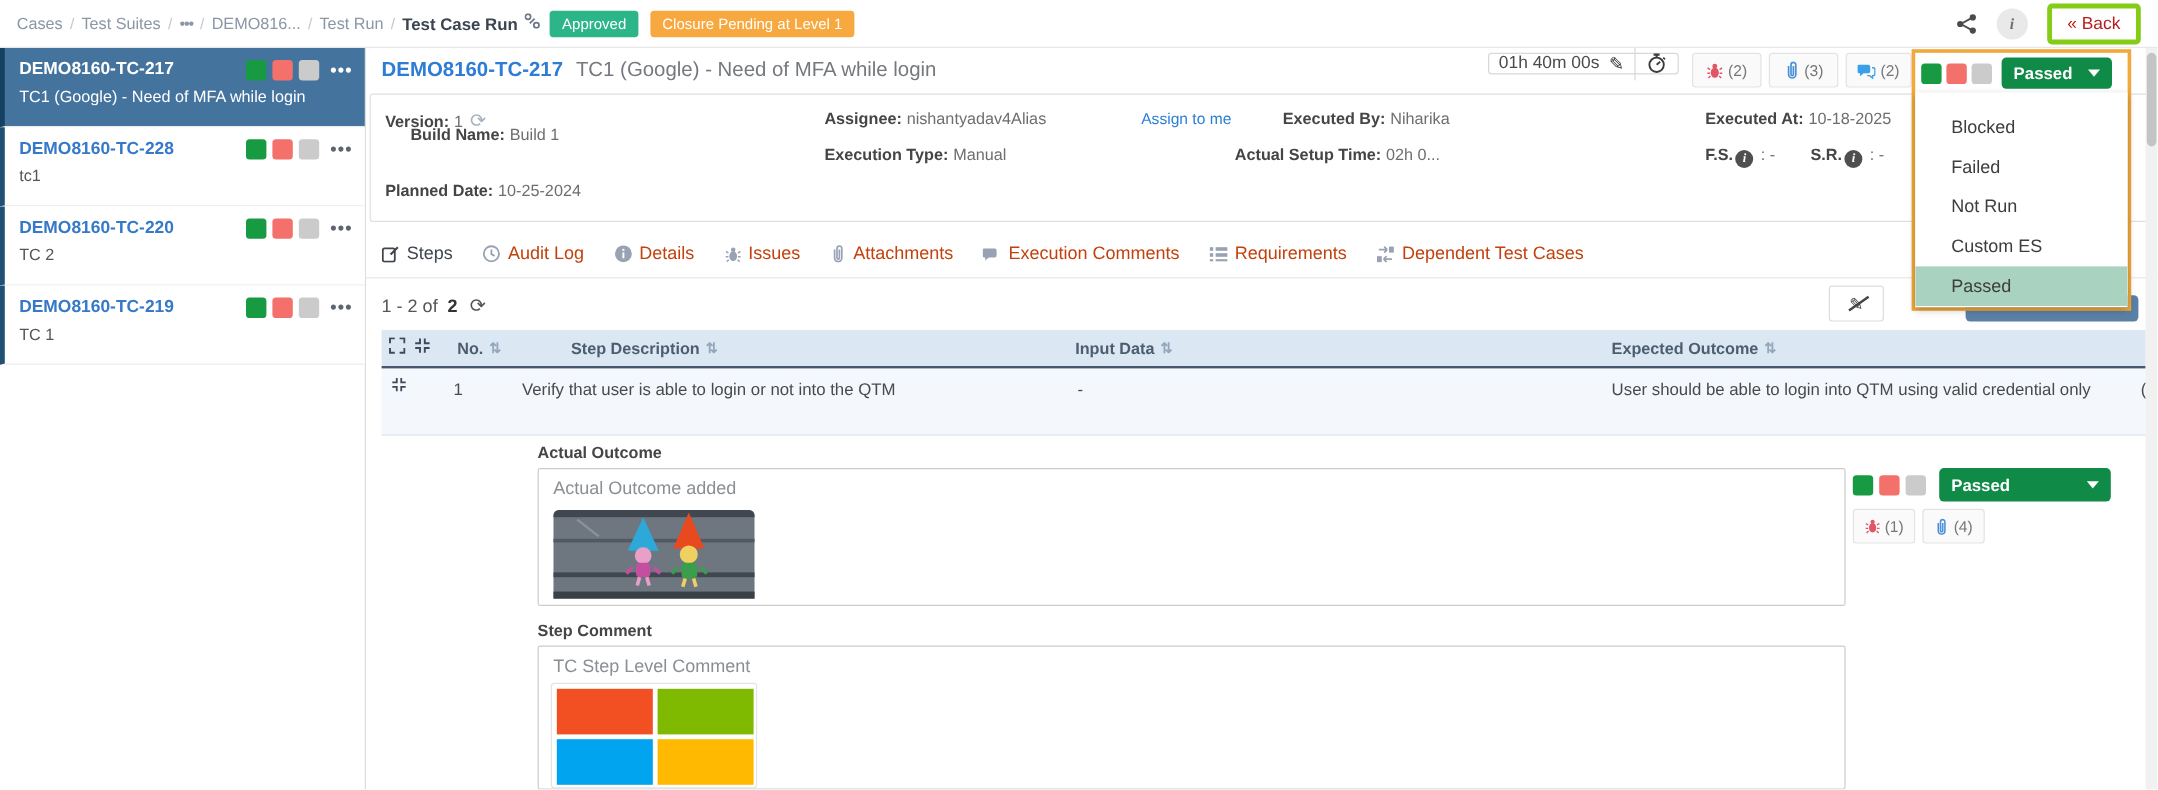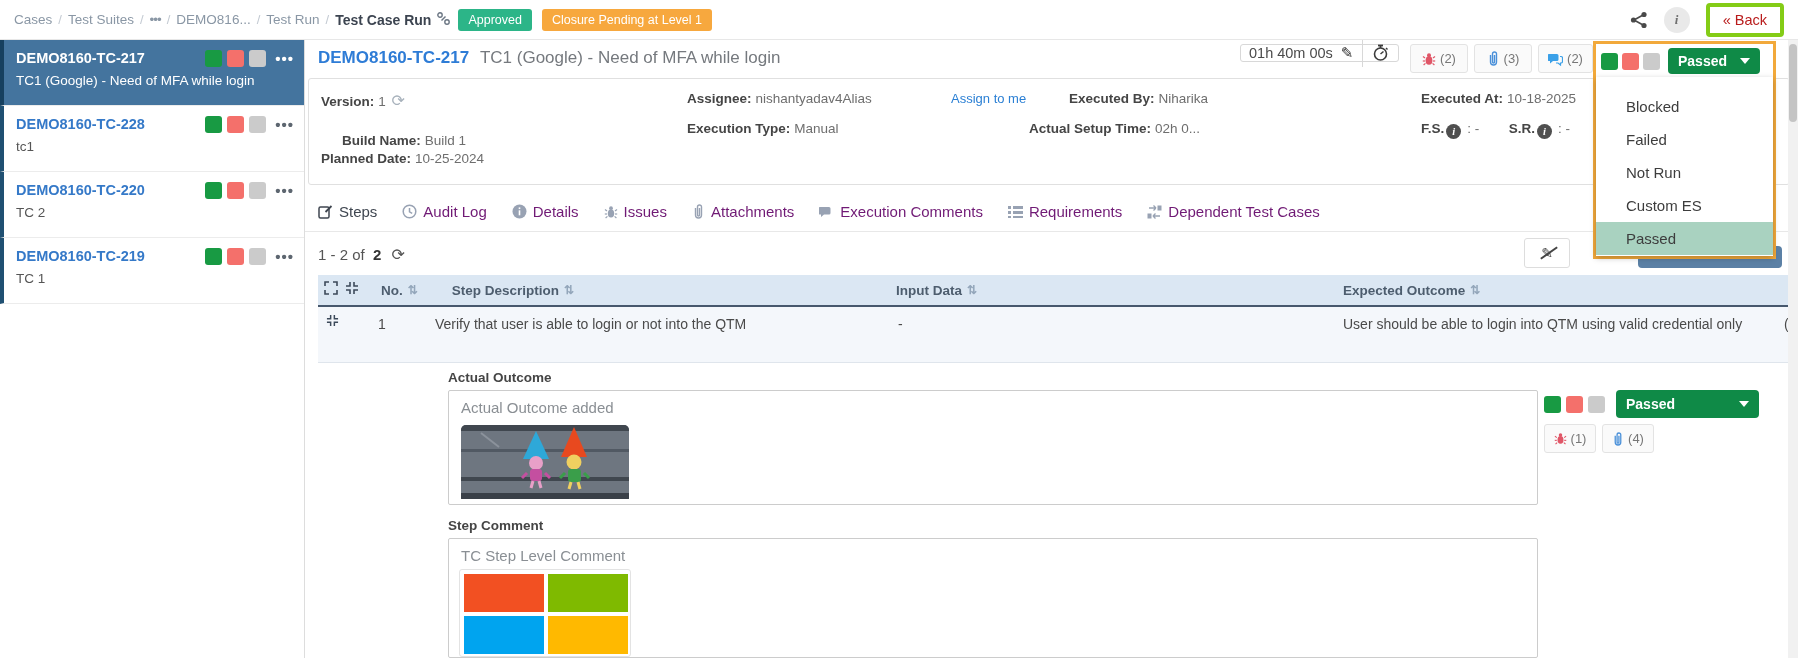--- a/index.html
+++ b/index.html
@@ -68,21 +68,21 @@
   .fld .lab { color:#454545; font-weight:bold; }
   .fld .val { color:#6e6e6e; margin-left:4px; }
   .assign-link { color:#2a7fd4; font-size:13px; cursor:pointer; }
   .i-badge { display:inline-flex; width:15px; height:15px; border-radius:50%; background:#4f4f4f; color:#fff;
     font-size:10.5px; align-items:center; justify-content:center; vertical-align:-2px;
     font-family:"Liberation Serif",serif; font-style:italic; font-weight:bold; margin:0 2px; }
 
   
   .tabs { position:absolute; left:0; top:152px; width:1493px; height:40px; border-bottom:1px solid #e8e8e8;
     display:flex; align-items:center; gap:25px; padding-left:13px; }
-  .tab { display:flex; align-items:center; gap:6px; font-size:15px; color:#701a75; cursor:pointer; white-space:nowrap; }
+  .tab { display:flex; align-items:center; gap:6px; font-size:15px; color:#c2410c; cursor:pointer; white-space:nowrap; }
   .tab svg { display:block; }
   .tab.active { color:#3f4650; }
 
   
   .steps-count { position:absolute; left:13px; top:205px; font-size:15px; color:#555; }
   .steps-count b { margin:0 4px; color:#333; }
   .tool-btn { position:absolute; left:1219px; top:198px; width:46px; height:30px; border:1px solid #ddd;
     border-radius:3px; background:#fff; display:flex; align-items:center; justify-content:center; cursor:pointer; }
   .strike-wrap { position:relative; font-size:14px; color:#444; }
   .strike-wrap:after { content:""; position:absolute; left:-2px; top:7px; width:20px; height:2px;
@@ -256,21 +256,21 @@
     <div class="cnt-box" style="left:1233px; width:55px;">
       <svg width="15" height="14" viewBox="0 0 15 14">
           <path d="M1 2 h8 a1.5 1.5 0 0 1 1.5 1.5 v4 a1.5 1.5 0 0 1 -1.5 1.5 h-4 l-3 2.5 v-2.5 h-1 a1.5 1.5 0 0 1 -1.5 -1.5 v-4 A1.5 1.5 0 0 1 1 2z" fill="#3aa0e8"></path>
           <path d="M12 4.5 h1 a1.5 1.5 0 0 1 1.5 1.5 v3.5 a1.5 1.5 0 0 1 -1.5 1.5 h-0.5 v2 l-2.5 -2 h-2" fill="none" stroke="#3aa0e8" stroke-width="1.2"></path>
         </svg>
       <span>(2)</span>
     </div>
 
     <div class="det-panel">
       <div class="fld" style="left:12px; top:12px;"><span class="lab">Version</span><span class="lab">:</span><span class="val">1</span> <span class="refresh-ic" style="color:#a8b2bc;">⟳</span></div>
-      <div class="fld" style="left:12px; top:54px;padding-left:21px;"><span class="lab">Build Name</span><span class="lab">:</span><span class="val">Build 1</span></div>
+      <div class="fld" style="left:12px; top:26px;padding-left:21px;"><span class="lab">Build Name</span><span class="lab">:</span><span class="val">Build 1</span></div>
       <div class="fld" style="left:12px; top:72px;"><span class="lab">Planned Date</span><span class="lab">:</span><span class="val">10-25-2024</span></div>
 
       <div class="fld" style="left:378px; top:12px;"><span class="lab">Assignee</span><span class="lab">:</span><span class="val">nishantyadav4Alias</span></div>
       <div class="fld" style="left:642px; top:12px;"><span class="assign-link">Assign to me</span></div>
       <div class="fld" style="left:378px; top:42px;"><span class="lab">Execution Type</span><span class="lab">:</span><span class="val">Manual</span></div>
 
       <div class="fld" style="left:720px; top:12px;margin-left:40px;"><span class="lab">Executed By</span><span class="lab">:</span><span class="val">Niharika</span></div>
       <div class="fld" style="left:720px; top:42px;"><span class="lab">Actual Setup Time</span><span class="lab">:</span><span class="val">02h 0...</span></div>
 
       <div class="fld" style="left:1112px; top:12px;"><span class="lab">Executed At</span><span class="lab">:</span><span class="val">10-18-2025</span></div>
@@ -369,21 +369,21 @@
       </span>
       <span style="margin-left:7px;">
         <svg width="14" height="14" viewBox="0 0 14 14">
             <path d="M5 1 v4 H1 M13 5 H9 V1 M9 13 V9 h4 M1 9 h4 v4" fill="none" stroke="#3c4a5a" stroke-width="1.6"></path>
           </svg>
       </span>
       <span class="th" style="margin-left:22px;">
           <span>No.</span>
           <span class="sort-ic">⇅</span>
         </span>
-      <span class="th" style="margin-left:34px;">
+      <span class="th" style="margin-left:58px;">
           <span>Step Description</span>
           <span class="sort-ic">⇅</span>
         </span>
       <span class="th" style="position:absolute; left:578px;">
           <span>Input Data</span>
           <span class="sort-ic">⇅</span>
         </span>
       <span class="th" style="position:absolute; left:1025px;">
           <span>Expected Outcome</span>
           <span class="sort-ic">⇅</span>

